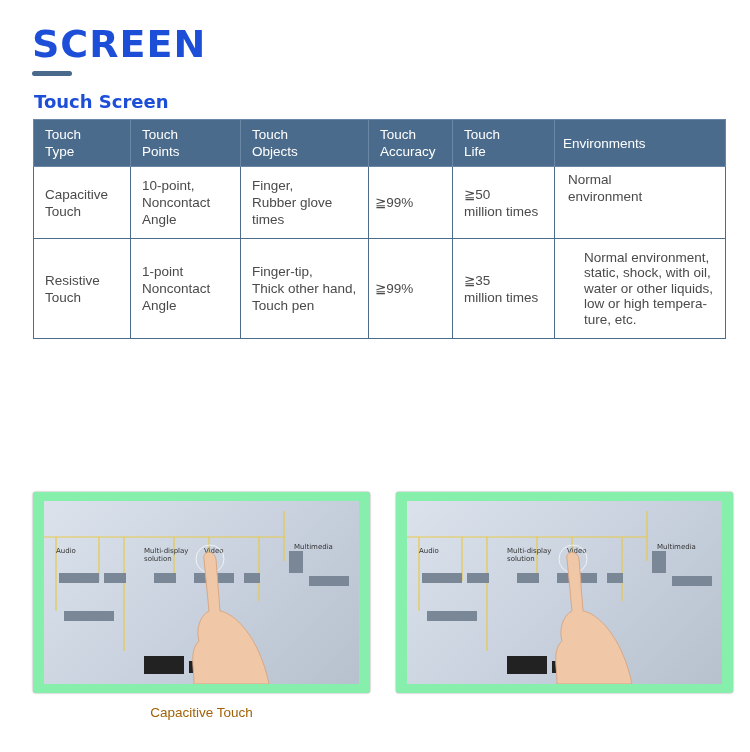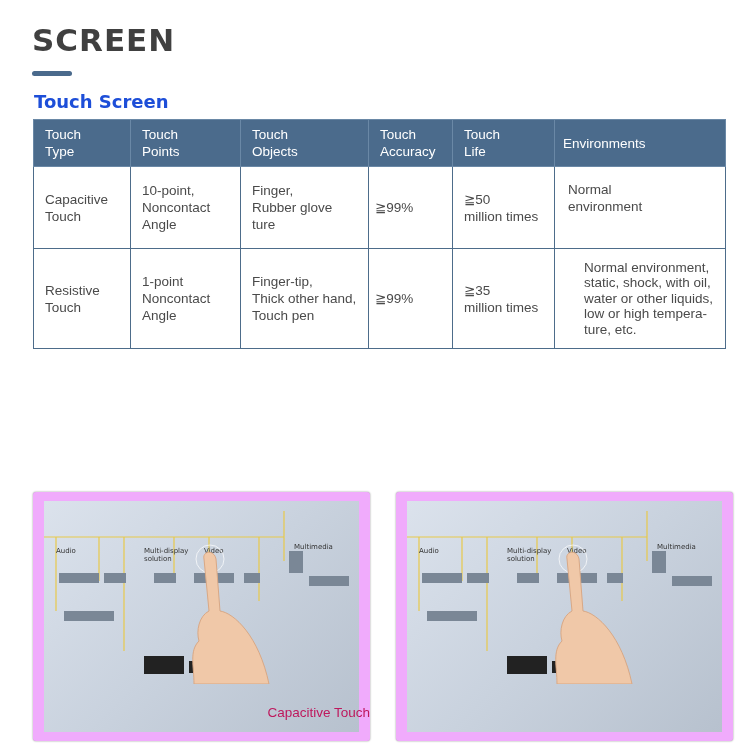--- a/index.html
+++ b/index.html
@@ -1,39 +1,39 @@
 <!DOCTYPE html>
 <html><head>
 <meta charset="utf-8">
 <style>
   html, body { margin: 0; padding: 0; background: #ffffff; }
   body { width: 750px; height: 752px; position: relative; overflow: hidden;
          font-family: "Liberation Sans", "DejaVu Sans", sans-serif; color: #4a4a4a; }
-  .title { position: absolute; left: 32px; top: 22px; font-size: 31px; font-weight: bold;
-           color: #404040; letter-spacing: 1px; font-family: "DejaVu Sans", sans-serif; }
+  .title { position: absolute; left: 32px; top: 22px; font-size: 38px; font-weight: bold;
+           color: #1d4ed8; letter-spacing: 1px; font-family: "DejaVu Sans", sans-serif; }
   .title-bar { position: absolute; left: 32px; top: 71px; width: 40px; height: 5px;
                background: #4a6a8c; border-radius: 3px; }
   .subtitle { position: absolute; left: 34px; top: 91px; font-size: 18px; font-weight: bold;
               color: #1d4ed8; font-family: "DejaVu Sans", sans-serif; }
   table.spec { position: absolute; left: 33px; top: 119px; width: 692px; border-collapse: collapse;
                table-layout: fixed; font-size: 13.5px; }
   table.spec th, table.spec td { border: 1.5px solid #4d6c8a; padding: 0 0 0 11px; vertical-align: middle;
                                   text-align: left; line-height: 17px; }
   table.spec th { background: #4b6b8c; color: #ffffff; font-weight: normal; height: 46px;
                   border-color: #6a88a6; }
   table.spec tr.r1 td { height: 67px; }
   table.spec tr.r2 td { height: 99px; }
   table.spec tr.r3 td { height: 41px; }
   .cellline { display: block; white-space: nowrap; }
   .images { position: absolute; left: 0; top: 490px; width: 750px; height: 210px; }
-  .screen { position: absolute; top: 2px; width: 337px; height: 249px; background: #f0abfc;
+  .screen { position: absolute; top: 2px; width: 337px; height: 201px; background: #86efac;
             border-radius: 3px; box-shadow: 0 0 2px #888; }
   .screen .display { position: absolute; left: 11px; top: 9px; right: 11px; bottom: 9px;
                      background: linear-gradient(135deg, #dbe2ec 0%, #c9d2de 50%, #b7c1ce 100%); overflow: hidden; }
-  .caption { position: absolute; top: 215px; font-size: 13.5px; color: #be185d; width: 337px; text-align: right; }
+  .caption { position: absolute; top: 215px; font-size: 13.5px; color: #a16207; width: 337px; text-align: center; }
 </style>
 </head>
 <body>
 
 <div class="title">SCREEN</div>
 <div class="title-bar"></div>
 <div class="subtitle">Touch Screen</div>
 
 <table class="spec">
   <colgroup>
@@ -78,30 +78,30 @@
           <span class="cellline">Touch</span>
         </td>
       <td>
           <span class="cellline">10-point,</span>
           <span class="cellline">Noncontact</span>
           <span class="cellline">Angle</span>
         </td>
       <td>
           <span class="cellline">Finger,</span>
           <span class="cellline">Rubber glove</span>
-          <span class="cellline">ture</span>
+          <span class="cellline">times</span>
         </td>
       <td style="padding-left:6px">
           <span class="cellline">≧99%</span>
         </td>
       <td>
           <span class="cellline">≧50</span>
           <span class="cellline">million times</span>
         </td>
-      <td style="padding-left:13px;vertical-align:top;padding-top:14px">
+      <td style="padding-left:13px;vertical-align:top;padding-top:4px">
           <span class="cellline">Normal</span>
           <span class="cellline">environment</span>
         </td>
     </tr>
     <tr class="r2">
       <td>
           <span class="cellline">Resistive</span>
           <span class="cellline">Touch</span>
         </td>
       <td>

